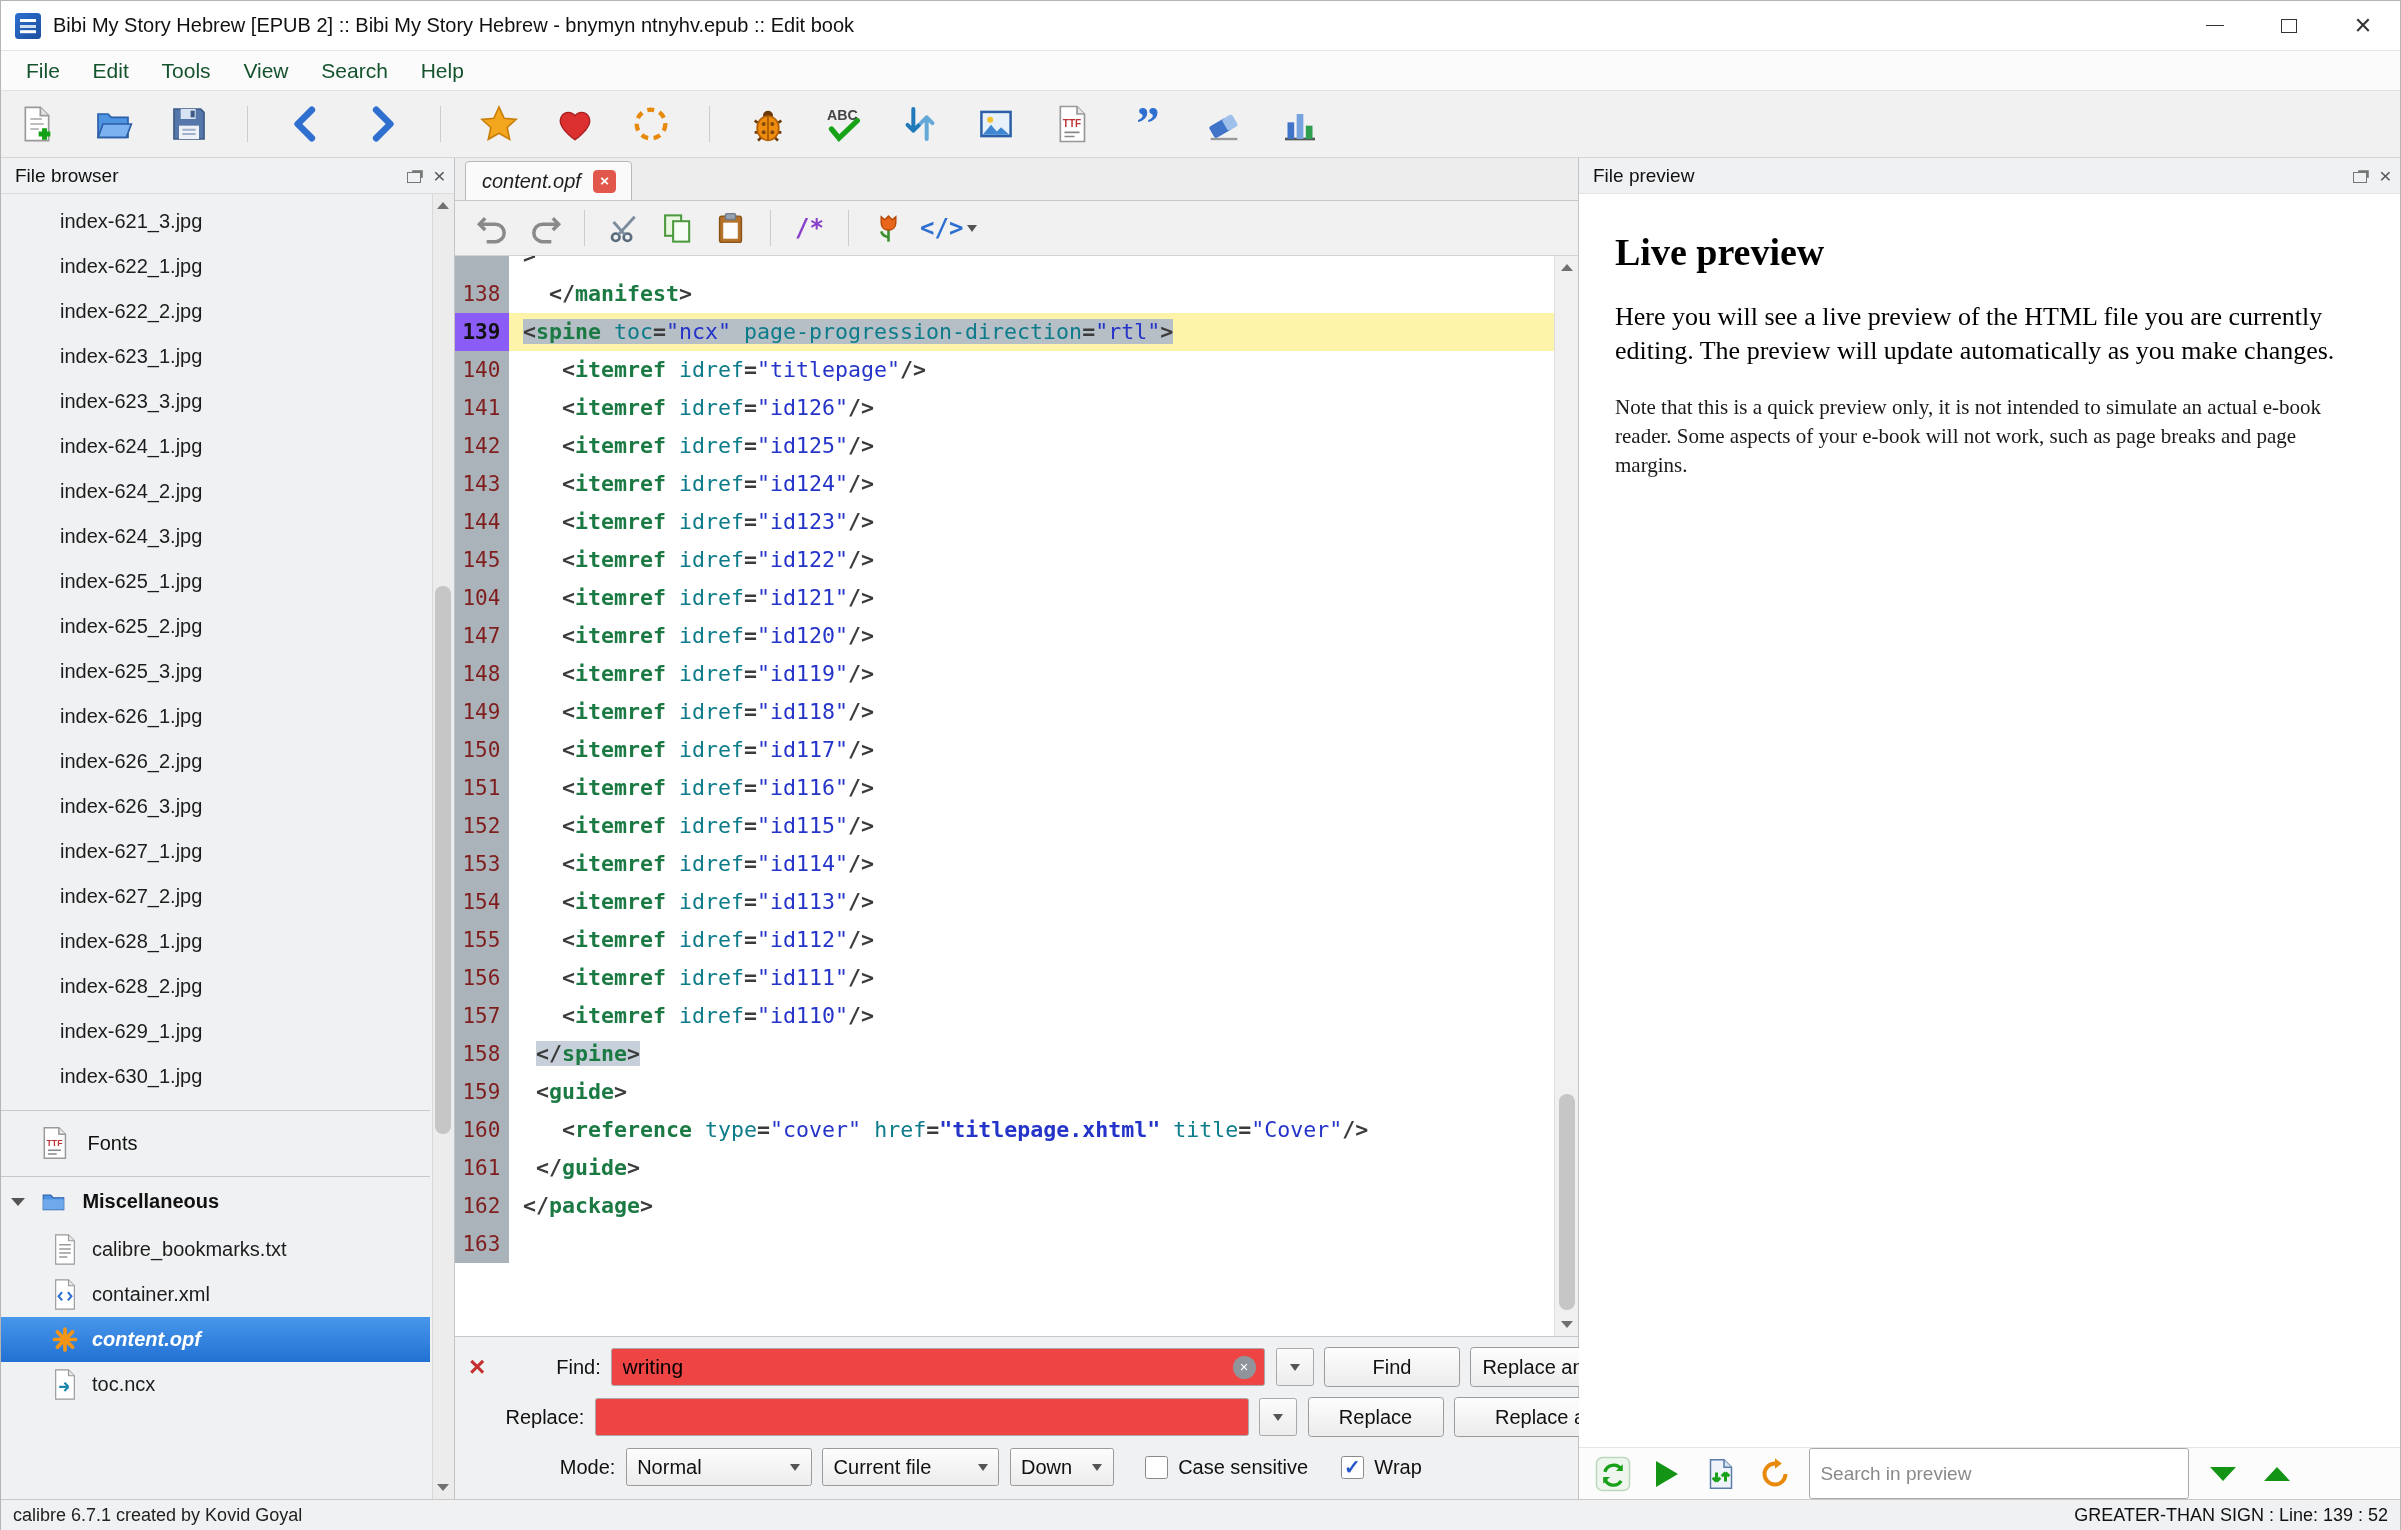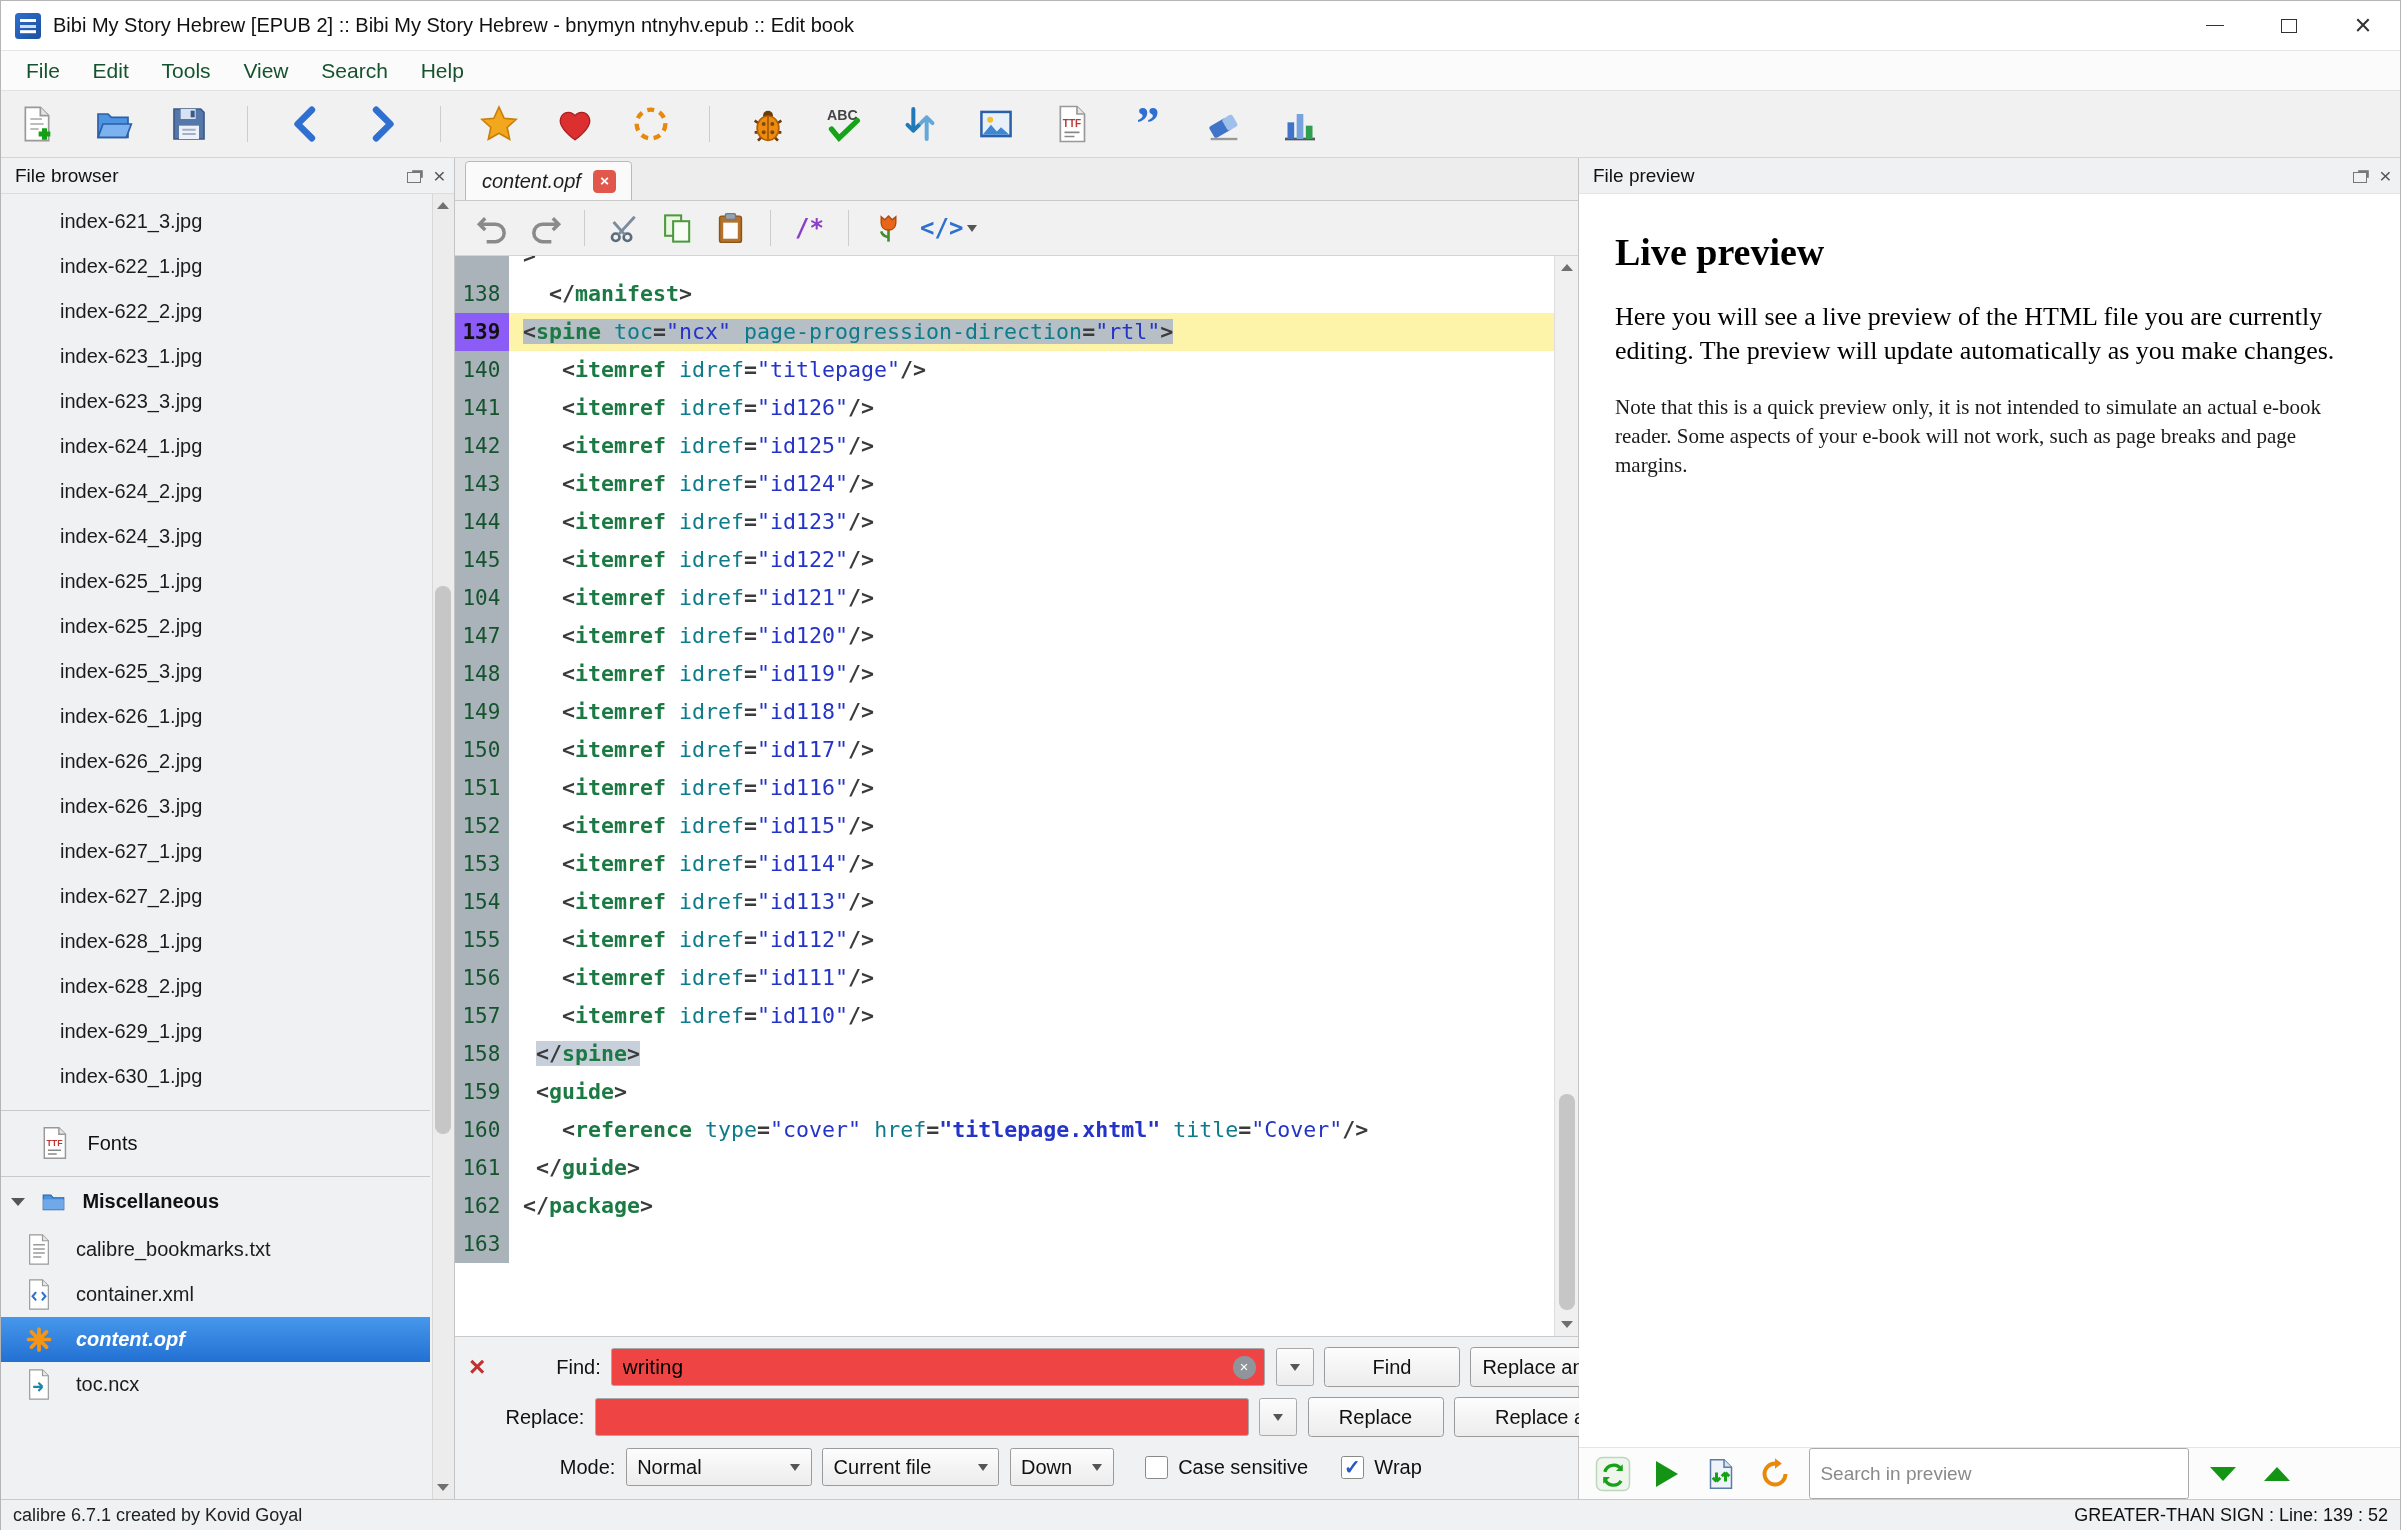--- a/index.html
+++ b/index.html
@@ -37,21 +37,21 @@
   .float-ic{width:14px;height:11.2px;border:1.7px solid #777;box-shadow:3.5px -3.5px 0 -1.7px #777;margin-top:3.5px}
   .ph-close{font-size:21px;line-height:1;color:#555}
   .fb-body{flex:1;position:relative;overflow:hidden;border-top:0.9px solid #dcdcdc;padding-top:5.2px}
   .file-item{height:45px;line-height:45px;padding-left:59px;font-size:20px;color:#1c1c1c;white-space:nowrap;width:calc(100% - 24px)}
   .fonts-row{height:67px;display:flex;align-items:center;gap:15.5px;padding-left:36px;border-top:0.9px solid #c9c9c9;border-bottom:0.9px solid #c9c9c9;margin-top:10.4px;width:calc(100% - 24px)}
   .fonts-row svg{width:35px;height:38px}
   .fonts-label{font-size:20px;color:#111}
   .misc-header{height:50px;display:flex;align-items:center;gap:12px;padding-left:10.4px;font-size:20px;font-weight:bold;color:#111;width:calc(100% - 24px)}
   .caret-down{width:0;height:0;border-left:7px solid transparent;border-right:7px solid transparent;border-top:8.6px solid #555;flex:none}
   .misc-header svg{width:33px;height:26px}
-  .misc-item{display:flex;align-items:center;gap:23px;padding-left:24px;height:45px;line-height:normal}
+  .misc-item{display:flex;align-items:center;gap:13px;padding-left:50px;height:45px;line-height:normal}
   .misc-item .fi{width:28px;height:33px;flex:none;display:flex;align-items:center;justify-content:center}
   .misc-item .fi svg{width:28px;height:33px}
   .fi-label{font-size:20px;white-space:nowrap}
   .misc-item.selected{background:linear-gradient(#4797ec,#2271d3);color:#fff;font-style:italic;font-weight:bold}
   .scrollbar{position:absolute;top:0;right:0;bottom:0;width:22.5px;background:#ececec;border-left:0.9px solid #d8d8d8}
   .sb-arrow{position:absolute;left:0;right:0;height:22.5px;display:flex;align-items:center;justify-content:center}
   .sb-arrow.up{top:0}.sb-arrow.down{bottom:0}
   .tri-s-up{width:0;height:0;border-left:6px solid transparent;border-right:6px solid transparent;border-bottom:7.8px solid #707070}
   .tri-s-down{width:0;height:0;border-left:6px solid transparent;border-right:6px solid transparent;border-top:7.8px solid #707070}
   .sb-thumb{position:absolute;left:2.6px;right:2.6px;background:#c6c6c6;border-radius:7.8px}
@@ -67,21 +67,21 @@
   .txt-icon{font-family:"DejaVu Sans Mono",monospace;font-weight:bold;font-size:24px}
   .comment-glyph{color:#8a3fc9}
   .tag-glyph{color:#2e6fd0}
   .mini-caret{width:0;height:0;border-left:5.2px solid transparent;border-right:5.2px solid transparent;border-top:7px solid #555;margin-left:3.5px}
 
   .code-wrap{flex:1;position:relative;overflow:hidden;background:#fff;min-height:0}
   .code-lines{position:absolute;left:0;top:0;right:24px;bottom:0;font-family:"DejaVu Sans Mono",monospace;font-size:21.6px;line-height:38px}
   .code-line{display:flex;height:38px}
   .code-line.partial{height:19px;overflow:hidden}
   .code-line.partial .gutter-cell,.code-line.partial .code-text{margin-top:-19px}
-  .gutter-cell{width:54px;flex:none;background:#aab3ba;color:#14532d;text-align:right;padding-right:8.6px;font-size:21px}
+  .gutter-cell{width:54px;flex:none;background:#aab3ba;color:#7f1d1d;text-align:right;padding-right:8.6px;font-size:21px}
   .code-text{flex:1;padding-left:14px;white-space:pre}
   .code-line.current{background:#fdf3a9}
   .code-line.current .gutter-cell{background:#8b5cf6;font-weight:bold;color:#111}
   .tok-p{color:#3b3b3b;font-weight:bold}
   .tok-g{color:#1b7a43;font-weight:bold}
   .tok-a{color:#0c7b8a}
   .tok-v{color:#2434c8}
   .tok-l{color:#2434c8;font-weight:bold}
   .sel{background:#b6bec6}
   .match{background:#c7d0da}

